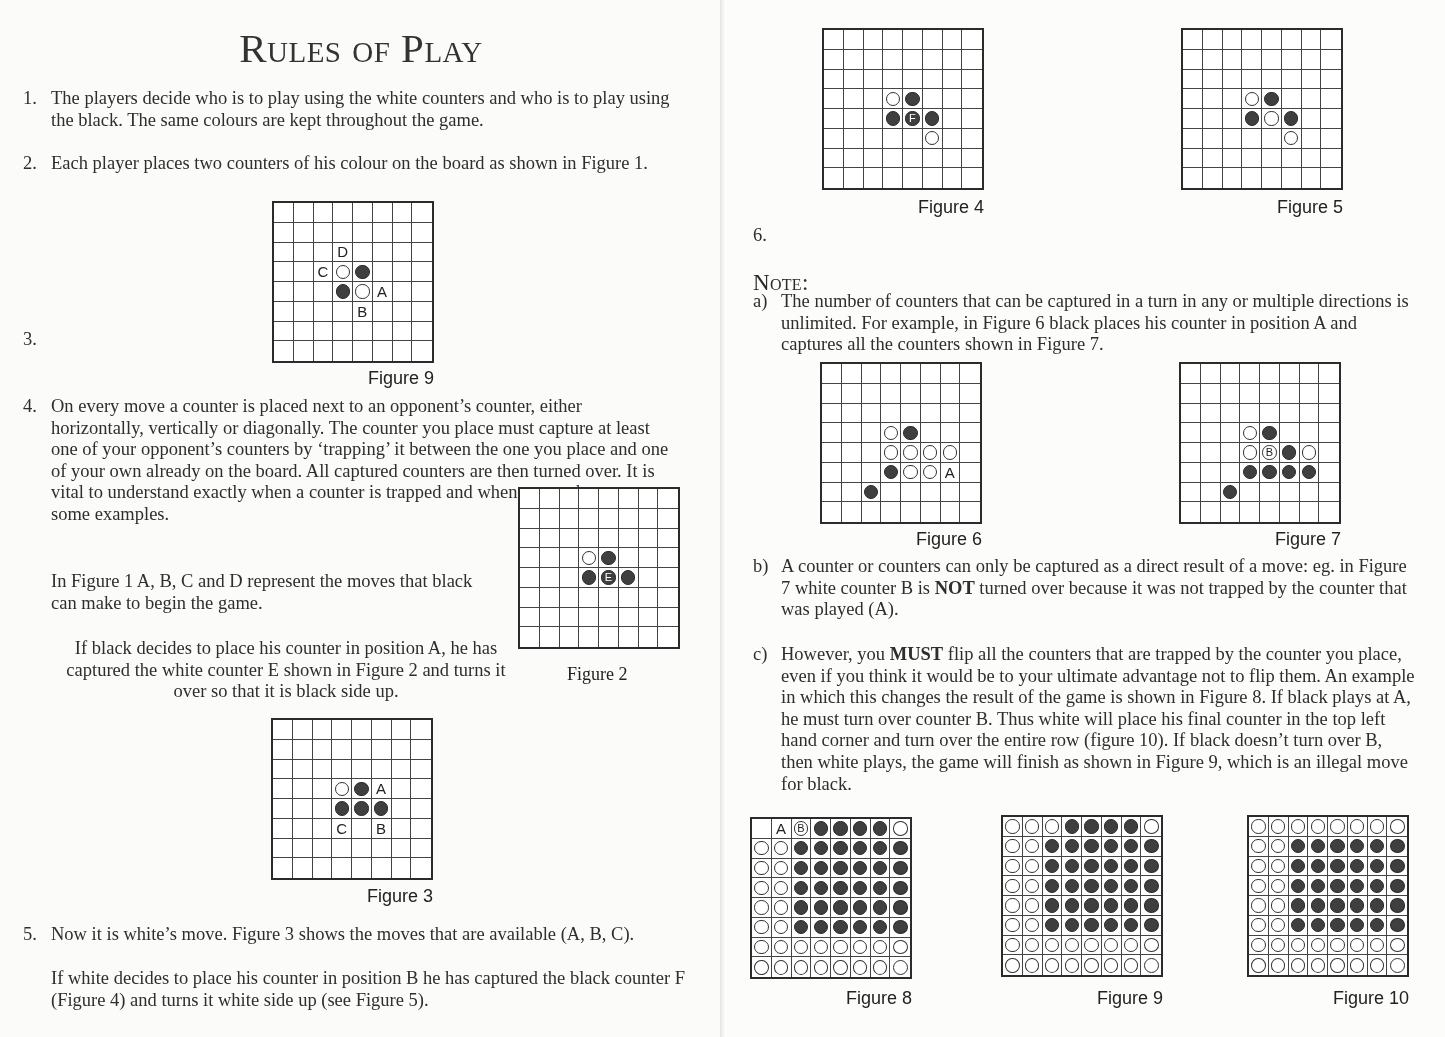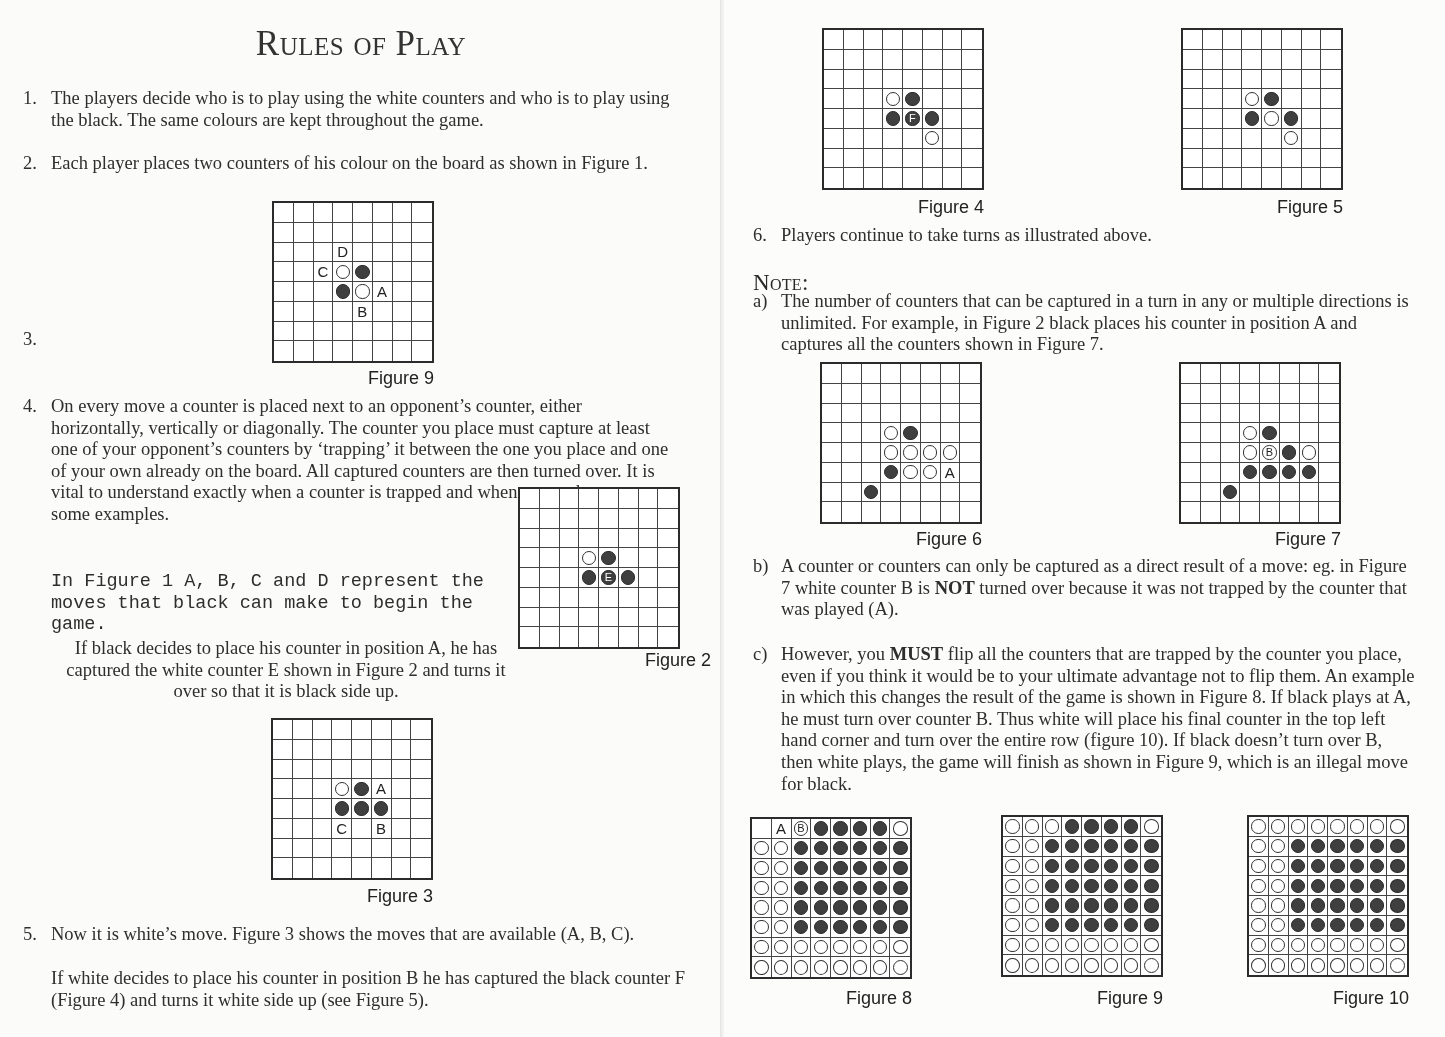--- a/index.html
+++ b/index.html
@@ -10,21 +10,21 @@
     color:#2a2a2a;
   }
   .page { position:absolute; top:0; height:1037px; background:#fbfbfa; }
   .page-left { left:0; width:722px; }
   .page-right { left:724px; width:721px; background:#fcfcfb; }
   .gutter { position:absolute; left:720px; top:0; width:6px; height:1037px;
     background:linear-gradient(to right,#e2e2e0,#f6f6f4,#e4e4e2); }
 
   .title {
     position:absolute; left:0; width:722px; top:24px; text-align:center;
-    font-size:35px; letter-spacing:0.5px; font-variant:small-caps; color:#333;
+    font-size:41px; letter-spacing:0.5px; font-variant:small-caps; color:#333;
   }
   .para { position:absolute; font-size:18.5px; line-height:21.6px; color:#2e2e2e; }
   .para .num { position:absolute; left:-28px; top:0; }
   .para .lbl { position:absolute; left:-28px; top:0; }
   .note-head { position:absolute; font-size:23px; font-variant:small-caps; letter-spacing:0.3px; }
 
   .board {
     position:absolute; display:grid;
     grid-template-columns:repeat(8,1fr); grid-template-rows:repeat(8,1fr);
     border:2px solid #2b2b2b; box-sizing:border-box; background:#fff;
@@ -149,21 +149,21 @@
 <div class="caption" style="left:272px; top:368px; width:162px;">Figure 9</div>
 
 <div class="para" style="left:51px; top:329px; width:180px;">
   <span class="num">3.</span>
 </div>
 
 <div class="para" style="left:51px; top:396px; width:620px;">
   <span class="num">4.</span>
   <span id="r4text">On every move a counter is placed next to an opponent’s counter, either horizontally, vertically or diagonally. The counter you place must capture at least one of your opponent’s counters by ‘trapping’ it between the one you place and one of your own already on the board. All captured counters are then turned over. It is vital to understand exactly when a counter is trapped and when not, so here are some examples.</span>
 </div>
-<div class="para" style="left:51px; top:571px; width:440px;font-family:Liberation Mono, monospace;">In Figure 1 A, B, C and D represent the moves that black can make to begin the game.</div>
+<div class="para" style="left:51px; top:571px; width:440px;">In Figure 1 A, B, C and D represent the moves that black can make to begin the game.</div>
 <div class="para" style="left:51px; top:638px; width:470px;text-align:center;">If black decides to place his counter in position A, he has captured the white counter E shown in Figure 2 and turns it over so that it is black side up.</div>
 
 <div class="board" id="fig2" style="left:518px; top:487px; width:162px; height:162px;">
     <div class="cell"></div>
     <div class="cell"></div>
     <div class="cell"></div>
     <div class="cell"></div>
     <div class="cell"></div>
     <div class="cell"></div>
     <div class="cell"></div>
@@ -228,21 +228,21 @@
     <div class="cell"></div>
     <div class="cell"></div>
     <div class="cell"></div>
     <div class="cell"></div>
     <div class="cell"></div>
     <div class="cell"></div>
     <div class="cell"></div>
     <div class="cell"></div>
     <div class="cell"></div>
   </div>
-<div class="caption" style="left:518px; top:650px; width:222px; text-align:center; padding-left:49px;">Figure 2</div>
+<div class="caption" style="left:518px; top:664px; width:222px; text-align:left; padding-left:49px;font-family:Liberation Serif, serif;">Figure 2</div>
 
 <div class="board" id="fig3" style="left:271px; top:718px; width:162px; height:162px;">
     <div class="cell"></div>
     <div class="cell"></div>
     <div class="cell"></div>
     <div class="cell"></div>
     <div class="cell"></div>
     <div class="cell"></div>
     <div class="cell"></div>
     <div class="cell"></div>
@@ -482,28 +482,27 @@
     <div class="cell"></div>
     <div class="cell"></div>
     <div class="cell"></div>
     <div class="cell"></div>
     <div class="cell"></div>
   </div>
 <div class="caption" style="left:1181px; top:197px; width:162px;">Figure 5</div>
 
 <div class="para" style="left:781px; top:225px; width:620px;">
   <span class="num">6.</span>
-  <span>Players continue to take turns as illustrated above.</span>
 </div>
 
 <div class="note-head" style="left:753px; top:270px;">Note:</div>
 
 <div class="para" style="left:781px; top:291px; width:630px;">
   <span class="lbl">a)</span>
-  <span>The number of counters that can be captured in a turn in any or multiple directions is unlimited. For example, in Figure 2 black places his counter in position A and captures all the counters shown in Figure 7.</span>
+  <span>The number of counters that can be captured in a turn in any or multiple directions is unlimited. For example, in Figure 6 black places his counter in position A and captures all the counters shown in Figure 7.</span>
 </div>
 
 <div class="board" id="fig6" style="left:820px; top:362px; width:162px; height:162px;">
     <div class="cell"></div>
     <div class="cell"></div>
     <div class="cell"></div>
     <div class="cell"></div>
     <div class="cell"></div>
     <div class="cell"></div>
     <div class="cell"></div>

